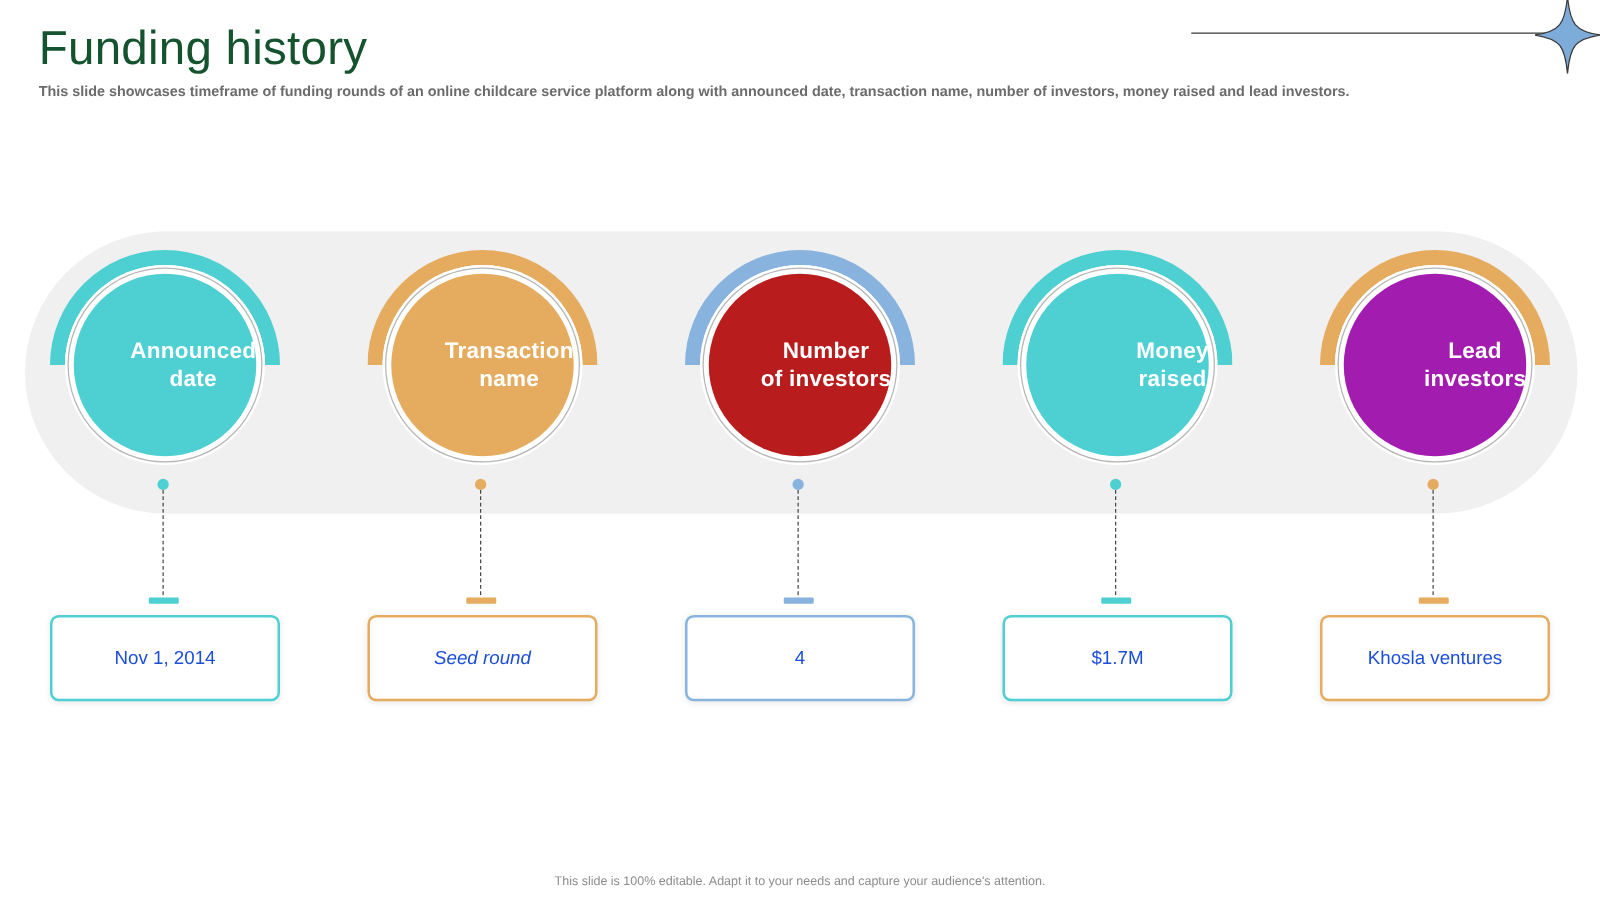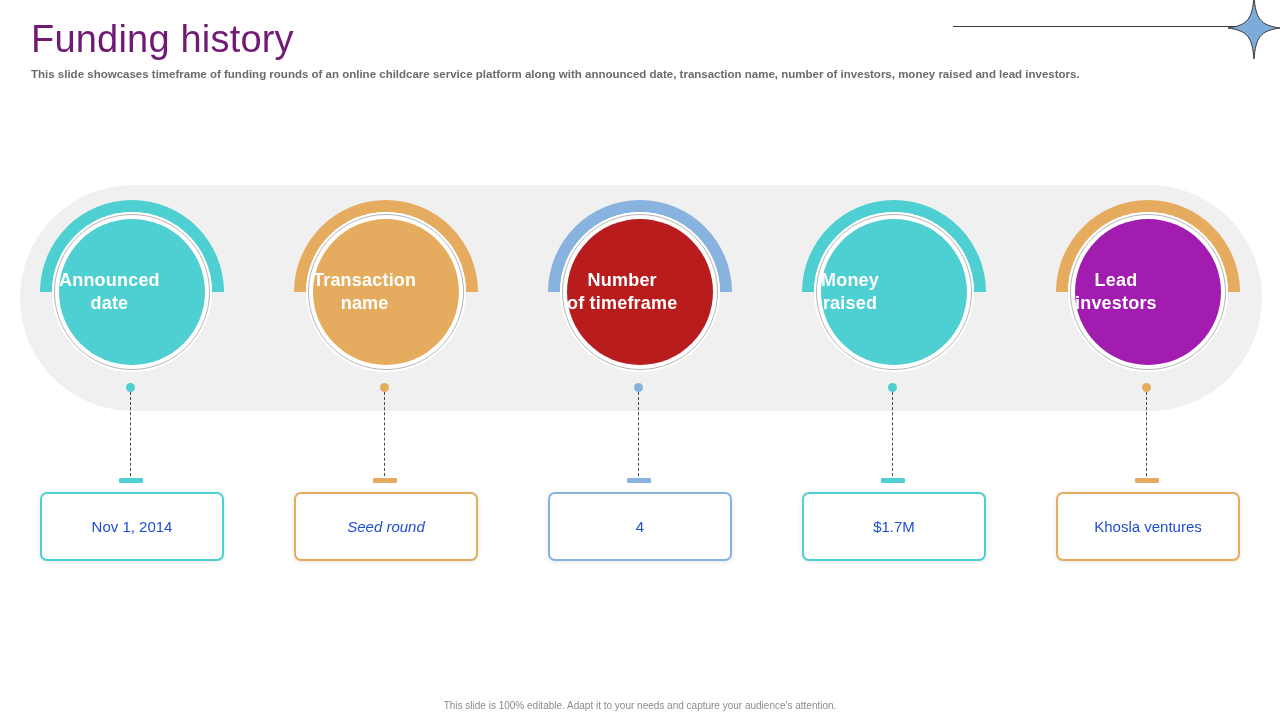--- a/index.html
+++ b/index.html
@@ -15,21 +15,21 @@
 
   
   #header { position: absolute; left: 0; top: 0; width: 1280px; }
 
   #page-title {
     position: absolute;
     left: 31px;
     top: 17px;
     font-size: 38px;
     font-weight: 300;
-    color: #701a75;
+    color: #14532d;
     letter-spacing: 0.2px;
     line-height: 44px;
     white-space: nowrap;
   }
 
   #page-subtitle {
     position: absolute;
     left: 31px;
     top: 67px;
     font-size: 11.5px;
@@ -122,21 +122,21 @@
   
   .disc {
     position: absolute;
     left: 29px;
     top: 219px;
     width: 146px;
     height: 146px;
     border-radius: 73px;
     display: flex;
     align-items: center;
-    justify-content: flex-start;
+    justify-content: flex-end;
     text-align: center;
     color: #ffffff;
     font-size: 18px;
     font-weight: 700;
     line-height: 23px;
     letter-spacing: 0.2px;
   }
 
   
   .conn-dot {
@@ -235,21 +235,21 @@
       <div class="conn-dot" style="background: rgb(229, 172, 95);"></div>
       <div class="conn-line"></div>
       <div class="tick" style="background: rgb(229, 172, 95);"></div>
       <div class="value-box" style="border-color: rgb(229, 172, 95); font-style: italic;">Seed round</div>
     </div>
     <div class="node" style="left: 538px;">
       <div class="ring-arc" style="background: rgb(135, 179, 222);"></div>
       <div class="ring-gap"></div>
       <div class="ring-thin"></div>
       <div class="disc" style="background: #b91c1c;">
-        <div><span>Number</span><br><span>of timeframe</span></div>
+        <div><span>Number</span><br><span>of investors</span></div>
       </div>
       <div class="conn-dot" style="background: rgb(135, 179, 222);"></div>
       <div class="conn-line"></div>
       <div class="tick" style="background: rgb(135, 179, 222);"></div>
       <div class="value-box" style="border-color: rgb(135, 179, 222);">4</div>
     </div>
     <div class="node" style="left: 792px;">
       <div class="ring-arc" style="background: rgb(78, 207, 209);"></div>
       <div class="ring-gap"></div>
       <div class="ring-thin"></div>

